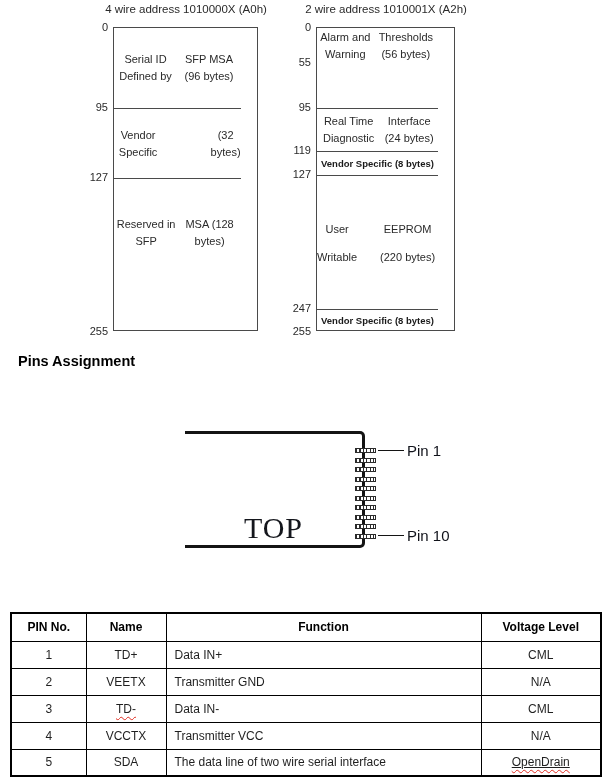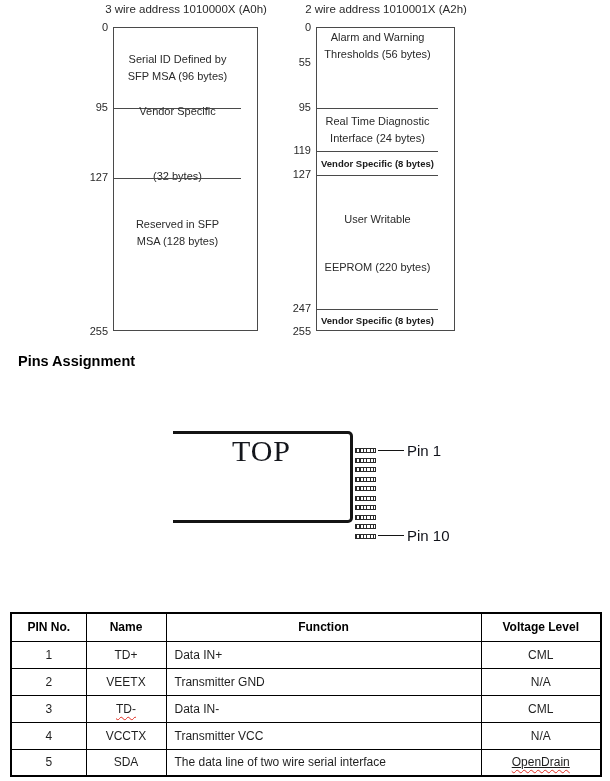--- a/index.html
+++ b/index.html
@@ -2,34 +2,34 @@
 <html><head>
 <meta charset="utf-8">
 <style>
   * { margin:0; padding:0; box-sizing:border-box; }
   body { background:#fff; font-family:"Liberation Sans", sans-serif; color:#1f1f1f; }
   .page { position:relative; width:610px; height:781px; background:#ffffff; overflow:hidden; }
 
   
   .mm-title { position:absolute; width:230px; text-align:center; font-size:11.5px; color:#2a2a2a; }
   .mm-box { position:absolute; border:1px solid #4a4a4a; background:#fff; }
-  .mm-sec { position:absolute; left:0; right:16px; display:flex; flex-direction:column;
+  .mm-sec { position:absolute; left:0; right:16px; display:flex; flex-direction:row;
             align-items:center; justify-content:center; text-align:center;
             font-size:11px; line-height:17px; color:#2a2a2a; }
   .mm-sec.divided { border-top:1px solid #4a4a4a; }
   .mm-sec.small-bold { font-size:9.5px; font-weight:bold; line-height:14px; color:#1a1a1a; }
   .mm-sec.wide-lines { line-height:28px;gap:20px; }
   .addr-label { position:absolute; width:36px; text-align:right; font-size:11px; color:#2a2a2a;
                 transform:translateY(-50%); }
 
   
   .section-heading { position:absolute; left:18px; top:353px; font-size:14.5px; font-weight:bold; color:#000; }
-  .chip-body { position:absolute; left:173px; top:431px; width:180px; height:92px;
+  .chip-body { position:absolute; left:185px; top:431px; width:180px; height:117px;
                border-top:3px solid #141414; border-right:3px solid #141414; border-bottom:3px solid #141414;
-               border-radius:0 5px 5px 0; display:flex; align-items:flex-start; justify-content:center; }
+               border-radius:0 5px 5px 0; display:flex; align-items:flex-end; justify-content:center; }
   .chip-label { font-family:"Liberation Serif", "DejaVu Serif", serif; font-size:30px; color:#14161c; letter-spacing:1px; }
   .pins-col { position:absolute; left:355px; top:448px; display:flex; flex-direction:column; gap:4.5px; }
   .pin { width:21px; height:5px; border:1px solid #2b2b2b; background:
          repeating-linear-gradient(90deg, #2b2b2b 0px, #2b2b2b 1px, #ffffff 1px, #ffffff 3.5px); }
   .pin-connector { position:absolute; height:0; border-top:1.5px solid #141414; }
   .pin-label { position:absolute; font-size:15px; color:#10121a; }
 
   
   table.pin-table { position:absolute; left:10px; top:612px; width:590px;
                     border-collapse:collapse; table-layout:fixed; font-size:12px; color:#1f1f1f; }
@@ -40,21 +40,21 @@
   .pin-table td.fn { text-align:left; padding-left:8px; }
   .col-pin { width:75px; } .col-name { width:80px; } .col-fn { width:315px; } .col-volt { width:120px; }
   .squiggle { text-decoration:underline wavy #e02b20; text-decoration-thickness:1px; text-underline-offset:3px; }
   .plain-underline { text-decoration:underline solid #1f1f1f; text-decoration-thickness:1px; text-underline-offset:1px; }
 </style>
 </head>
 <body>
 
 <div class="page">
 
-  <div class="mm-title" style="left:71px; top:3px;">3 wire address 1010000X (A0h)</div>
+  <div class="mm-title" style="left:71px; top:3px;">4 wire address 1010000X (A0h)</div>
 
   <div class="mm-box" style="left:113px; top:27px; width:145px; height:304px;">
     <div class="mm-sec" style="top:0; height:80px;">
       <span>Serial ID Defined by</span>
       <span>SFP MSA (96 bytes)</span>
     </div>
     <div class="mm-sec divided" style="top:80px; height:70px;gap:48px;">
       <span>Vendor Specific</span>
       <span>(32 bytes)</span>
     </div>

